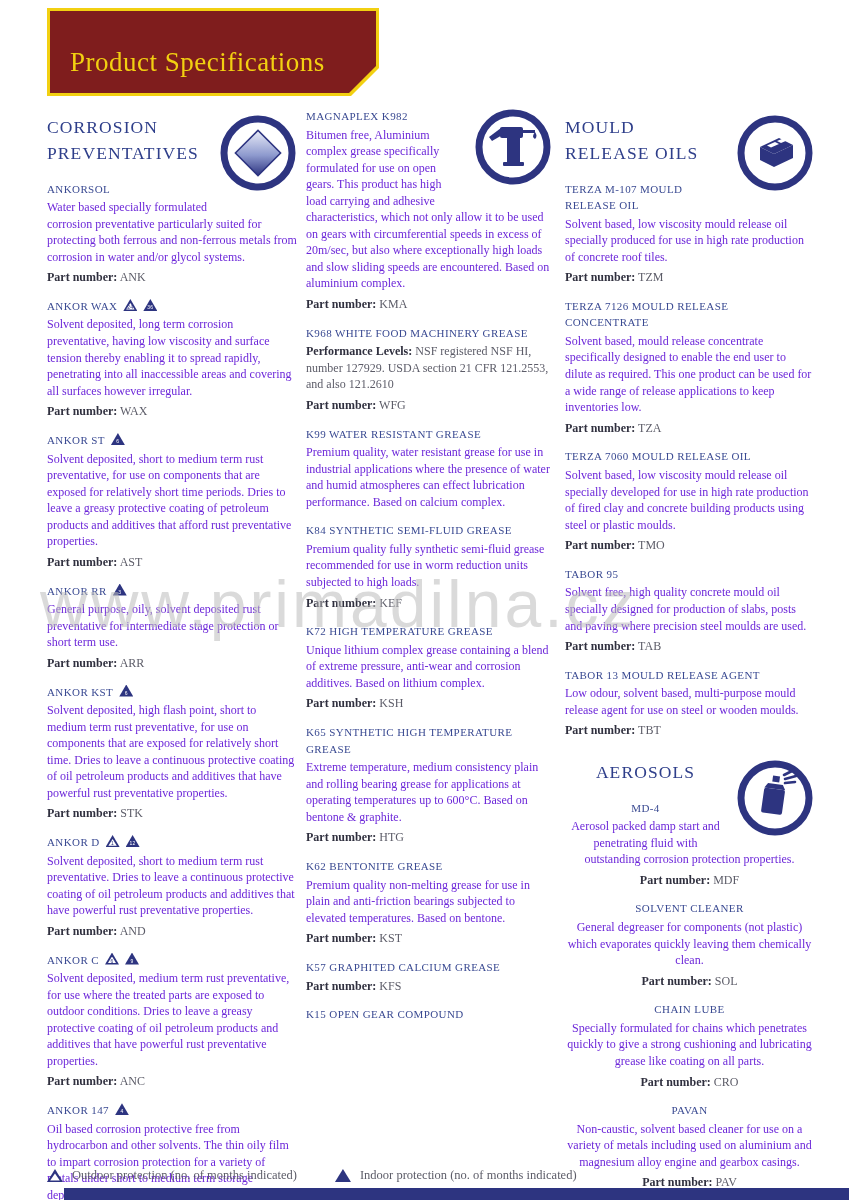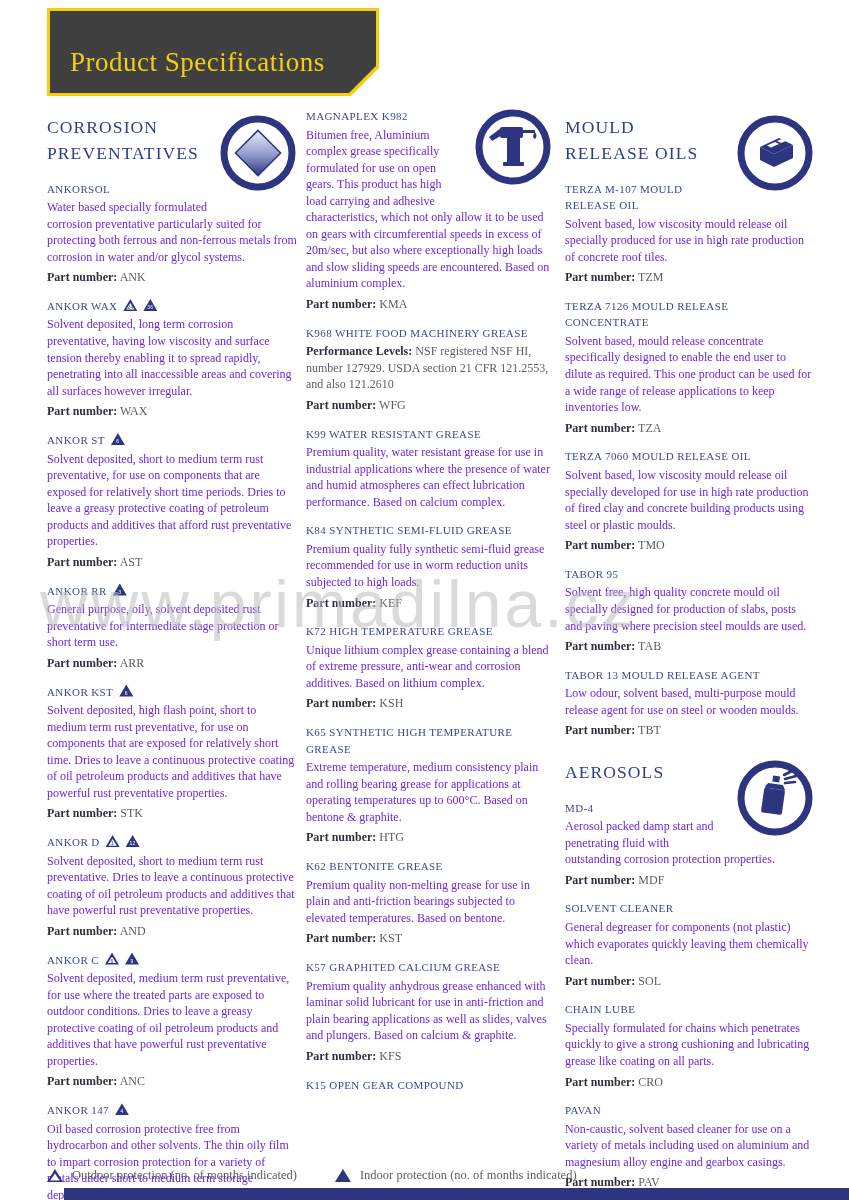--- a/index.html
+++ b/index.html
@@ -1,36 +1,36 @@
 <!DOCTYPE html>
 <html><head>
 <meta charset="utf-8">
 <style>
   html,body{margin:0;padding:0;background:#e8e8e8;}
   .page{position:relative;width:849px;height:1200px;background:#ffffff;overflow:hidden;
         font-family:"Liberation Serif", serif;}
   
   .banner{position:absolute;left:47px;top:8px;width:332px;height:88px;background:#f2d011;
           clip-path:polygon(0 0,100% 0,100% calc(100% - 28px),calc(100% - 28px) 100%,0 100%);}
-  .banner-inner{position:absolute;left:3px;top:3px;right:3px;bottom:3px;background:#404040;
+  .banner-inner{position:absolute;left:3px;top:3px;right:3px;bottom:3px;background:#7f1d1d;
           clip-path:polygon(0 0,100% 0,100% calc(100% - 27px),calc(100% - 27px) 100%,0 100%);}
   .banner-text{position:absolute;left:20px;top:36px;color:#f2d011;font-size:27px;letter-spacing:.5px;}
   
   .columns{position:absolute;left:47px;top:108px;width:765px;display:flex;}
   .col{flex:0 0 auto;}
   .col1{width:250px;margin-right:9px;}
   .col2{width:246px;margin-right:13px;}
   .col3{width:249px;}
   section{display:block;}
   .sec-icon{float:right;width:78px;height:78px;margin:0 0 10px 10px;}
   .sec-title{margin:0 0 14px 0;font-size:17.5px;font-weight:500;color:#2e3e8a;
              letter-spacing:1.1px;line-height:1.5;}
   .sec-title span{display:block;}
   .mt{margin-top:6px;}
-  .aerosols{margin-top:20px;}
+  .aerosols{margin-top:20px;text-align:center;}
   
   .product{margin:0 0 12px 0;}
   .pname{margin:0 0 2px 0;font-size:11px;font-weight:500;color:#3a4a92;letter-spacing:.4px;line-height:1.5;}
   .pdesc{margin:0 0 4px 0;font-size:12px;color:#6d28d9;line-height:1.38;}
   .pperf{margin:0 0 4px 0;font-size:12px;color:#5c5c68;line-height:1.38;font-family:Liberation Serif, serif;}
   .ppart{margin:0 0 2px 0;font-size:12px;color:#5c5c68;line-height:1.4;}
   .blbl{font-weight:bold;color:#30303f;}
   
   .tri{display:inline-block;width:14px;height:12px;position:relative;margin-left:6px;vertical-align:-1px;}
   .tri::before{content:"";position:absolute;inset:0;background:#2d3480;
@@ -185,21 +185,20 @@
     <p class="ppart"><span class="blbl">Part number:</span><span> HTG</span></p>
   </div>
             <div class="product">
     <h3 class="pname"><span>K62 BENTONITE GREASE</span><span></span></h3>
     <p class="pdesc">Premium quality non-melting grease for use in plain and anti-friction bearings subjected to elevated temperatures. Based on bentone.</p>
 
     <p class="ppart"><span class="blbl">Part number:</span><span> KST</span></p>
   </div>
             <div class="product">
     <h3 class="pname"><span>K57 GRAPHITED CALCIUM GREASE</span><span></span></h3>
-    <p class="pdesc">Premium quality anhydrous grease enhanced with laminar solid lubricant for use in anti-friction and plain bearing applications as well as slides, valves and plungers. Based on calcium &amp; graphite.</p>
 
     <p class="ppart"><span class="blbl">Part number:</span><span> KFS</span></p>
   </div>
             <div class="product">
     <h3 class="pname"><span>K15 OPEN GEAR COMPOUND</span><span></span></h3>
 
   </div>
           </div>
       </section>
     </div>

